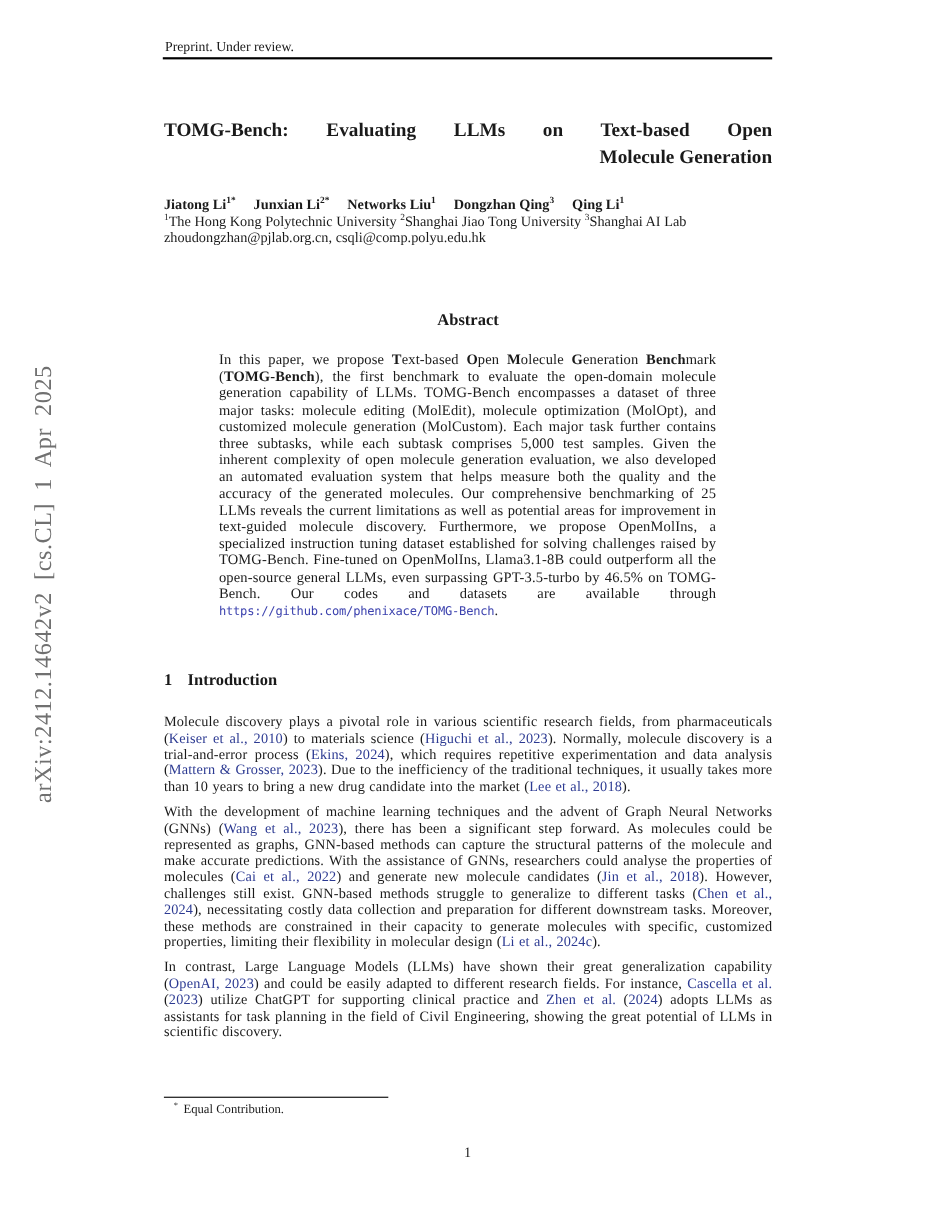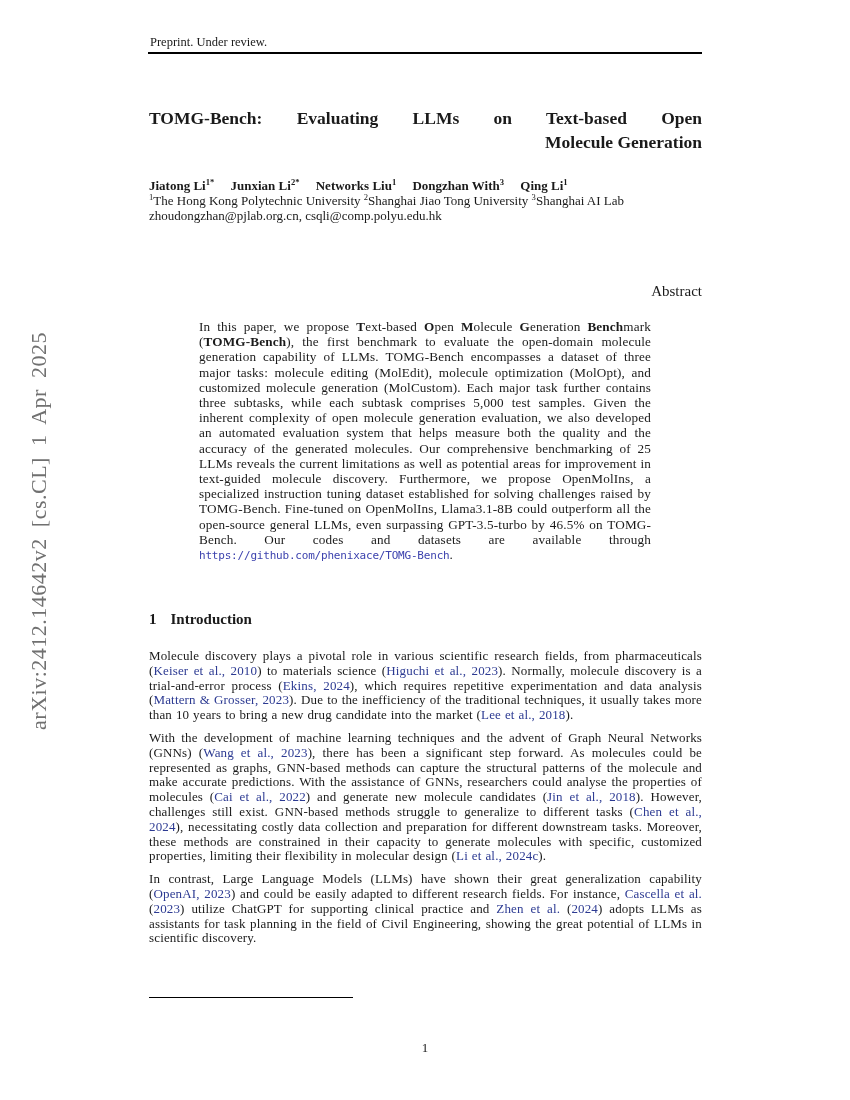--- a/index.html
+++ b/index.html
@@ -66,23 +66,23 @@
     line-height: 15.2px;
   }
   .author-row { font-weight: bold; }
   .author-name { margin-right: 13px; }
   sup { font-size: 66%; line-height: 0; }
   .abstract-heading {
     position: absolute;
     top: 283px;
     left: 149px;
     width: 553px;
-    text-align: right;
+    text-align: center;
     font-size: 15px;
-    font-weight: normal;
+    font-weight: bold;
   }
   .abstract-body {
     position: absolute;
     top: 319px;
     left: 199px;
     width: 452px;
     margin: 0;
     font-size: 13.2px;
     line-height: 15.2px;
     text-align: justify;
@@ -158,21 +158,21 @@
   <h1 class="title-block">
     <div class="title-line1">TOMG-Bench: Evaluating LLMs on Text-based Open</div>
     <div class="title-line2">Molecule Generation</div>
   </h1>
 
   <div class="authors-block">
     <div class="author-row">
       <span class="author-name"><span>Jiatong Li</span><sup>1*</sup></span>
       <span class="author-name"><span>Junxian Li</span><sup>2*</sup></span>
       <span class="author-name"><span>Networks Liu</span><sup>1</sup></span>
-      <span class="author-name"><span>Dongzhan With</span><sup>3</sup></span>
+      <span class="author-name"><span>Dongzhan Qing</span><sup>3</sup></span>
       <span class="author-name"><span>Qing Li</span><sup>1</sup></span>
     </div>
     <div class="affil-row">
       <sup>1</sup><span>The Hong Kong Polytechnic University </span><sup>2</sup><span>Shanghai Jiao Tong University </span><sup>3</sup><span>Shanghai AI Lab</span>
     </div>
     <div class="email-row">zhoudongzhan@pjlab.org.cn, csqli@comp.polyu.edu.hk</div>
   </div>
 
   <div class="abstract-heading">Abstract</div>
   <p class="abstract-body"><span class="sg-t">In this paper, we propose </span><span class="sg-b">T</span><span class="sg-t">ext-based </span><span class="sg-b">O</span><span class="sg-t">pen </span><span class="sg-b">M</span><span class="sg-t">olecule </span><span class="sg-b">G</span><span class="sg-t">eneration </span><span class="sg-b">Bench</span><span class="sg-t">mark (</span><span class="sg-b">TOMG-Bench</span><span class="sg-t">), the first benchmark to evaluate the open-domain molecule generation capability of LLMs. TOMG-Bench encompasses a dataset of three major tasks: molecule editing (MolEdit), molecule optimization (MolOpt), and customized molecule generation (MolCustom). Each major task further contains three subtasks, while each subtask comprises 5,000 test samples. Given the inherent complexity of open molecule generation evaluation, we also developed an automated evaluation system that helps measure both the quality and the accuracy of the generated molecules. Our comprehensive benchmarking of 25 LLMs reveals the current limitations as well as potential areas for improvement in text-guided molecule discovery. Furthermore, we propose OpenMolIns, a specialized instruction tuning dataset established for solving challenges raised by TOMG-Bench. Fine-tuned on OpenMolIns, Llama3.1-8B could outperform all the open-source general LLMs, even surpassing GPT-3.5-turbo by 46.5% on TOMG-Bench. Our codes and datasets are available through </span><span class="sg-u">https://github.com/phenixace/TOMG-Bench</span><span class="sg-t">.</span></p>
@@ -181,16 +181,19 @@
     <span class="section-number">1</span><span>Introduction</span>
   </div>
 
   <div class="body-col">
     <p><span class="sg-t">Molecule discovery plays a pivotal role in various scientific research fields, from pharmaceuticals (</span><span class="sg-c">Keiser et al., 2010</span><span class="sg-t">) to materials science (</span><span class="sg-c">Higuchi et al., 2023</span><span class="sg-t">). Normally, molecule discovery is a trial-and-error process (</span><span class="sg-c">Ekins, 2024</span><span class="sg-t">), which requires repetitive experimentation and data analysis (</span><span class="sg-c">Mattern &amp; Grosser, 2023</span><span class="sg-t">). Due to the inefficiency of the traditional techniques, it usually takes more than 10 years to bring a new drug candidate into the market (</span><span class="sg-c">Lee et al., 2018</span><span class="sg-t">).</span></p>
     <p><span class="sg-t">With the development of machine learning techniques and the advent of Graph Neural Networks (GNNs) (</span><span class="sg-c">Wang et al., 2023</span><span class="sg-t">), there has been a significant step forward. As molecules could be represented as graphs, GNN-based methods can capture the structural patterns of the molecule and make accurate predictions. With the assistance of GNNs, researchers could analyse the properties of molecules (</span><span class="sg-c">Cai et al., 2022</span><span class="sg-t">) and generate new molecule candidates (</span><span class="sg-c">Jin et al., 2018</span><span class="sg-t">). However, challenges still exist. GNN-based methods struggle to generalize to different tasks (</span><span class="sg-c">Chen et al., 2024</span><span class="sg-t">), necessitating costly data collection and preparation for different downstream tasks. Moreover, these methods are constrained in their capacity to generate molecules with specific, customized properties, limiting their flexibility in molecular design (</span><span class="sg-c">Li et al., 2024c</span><span class="sg-t">).</span></p>
     <p><span class="sg-t">In contrast, Large Language Models (LLMs) have shown their great generalization capability (</span><span class="sg-c">OpenAI, 2023</span><span class="sg-t">) and could be easily adapted to different research fields. For instance, </span><span class="sg-c">Cascella et al.</span><span class="sg-t"> (</span><span class="sg-c">2023</span><span class="sg-t">) utilize ChatGPT for supporting clinical practice and </span><span class="sg-c">Zhen et al.</span><span class="sg-t"> (</span><span class="sg-c">2024</span><span class="sg-t">) adopts LLMs as assistants for task planning in the field of Civil Engineering, showing the great potential of LLMs in scientific discovery.</span></p>
   </div>
 
   <div class="footnote-rule"></div>
+  <div class="footnote">
+    <sup>*</sup><span>Equal Contribution.</span>
+  </div>
 
   <div class="page-number">1</div>
 
 </div>
 
 </body></html>

